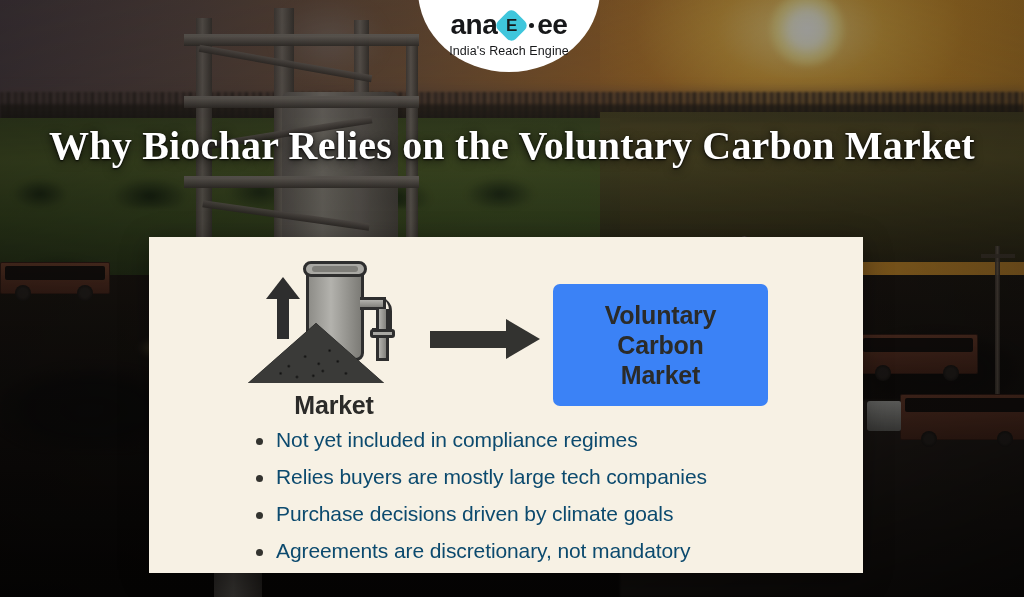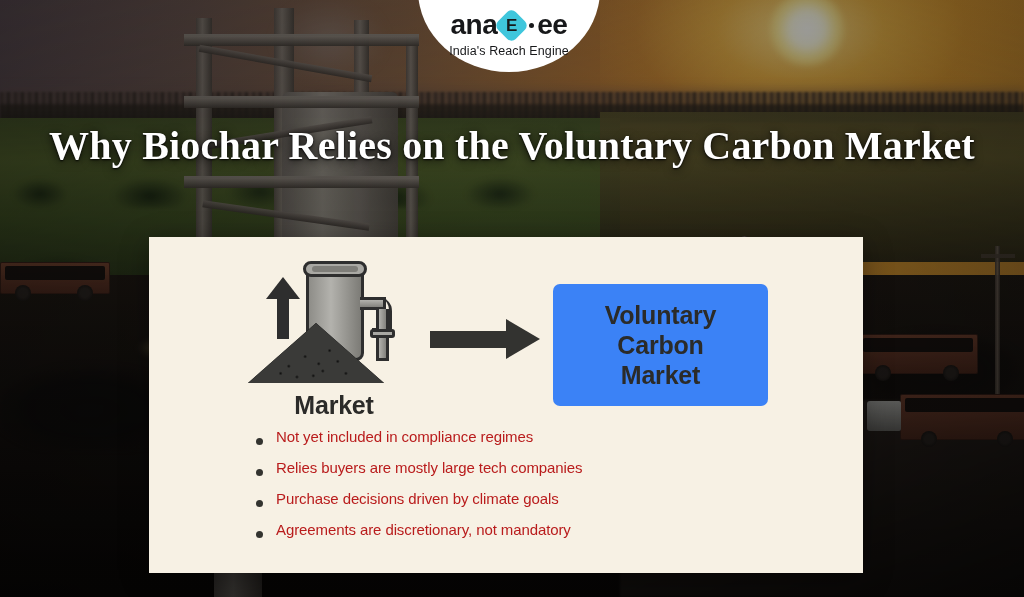--- a/index.html
+++ b/index.html
@@ -376,21 +376,21 @@
     line-height:1.2; letter-spacing:-.2px; white-space:pre-line;
   }
 
   
   .bullets {
     position:absolute; left:105px; top:192px; width:600px;
     list-style:none;
   }
   .bullets li {
     position:relative;
-    font-size:15px; color:#b91c1c;
+    font-size:21px; color:#0c4a6e;
     line-height:1.0;
     padding:0 0 0 22px;
     margin-bottom:16px;
     letter-spacing:-.1px;
   }
   .bullets li:last-child { margin-bottom:0; }
   .bullets li::before {
     content:"";
     position:absolute; left:2px; top:9px;
     width:7px; height:7px; border-radius:50%;

